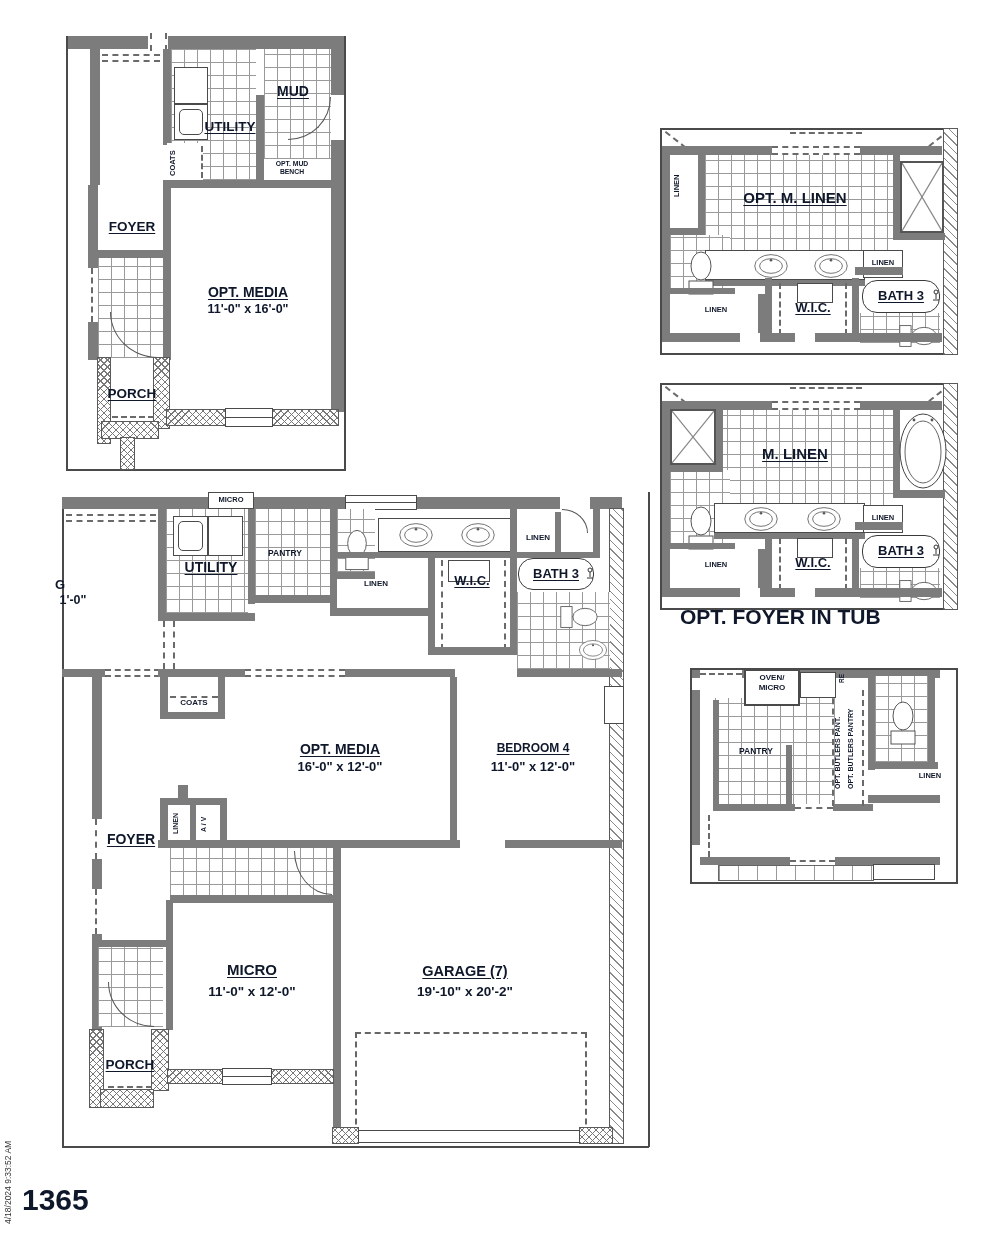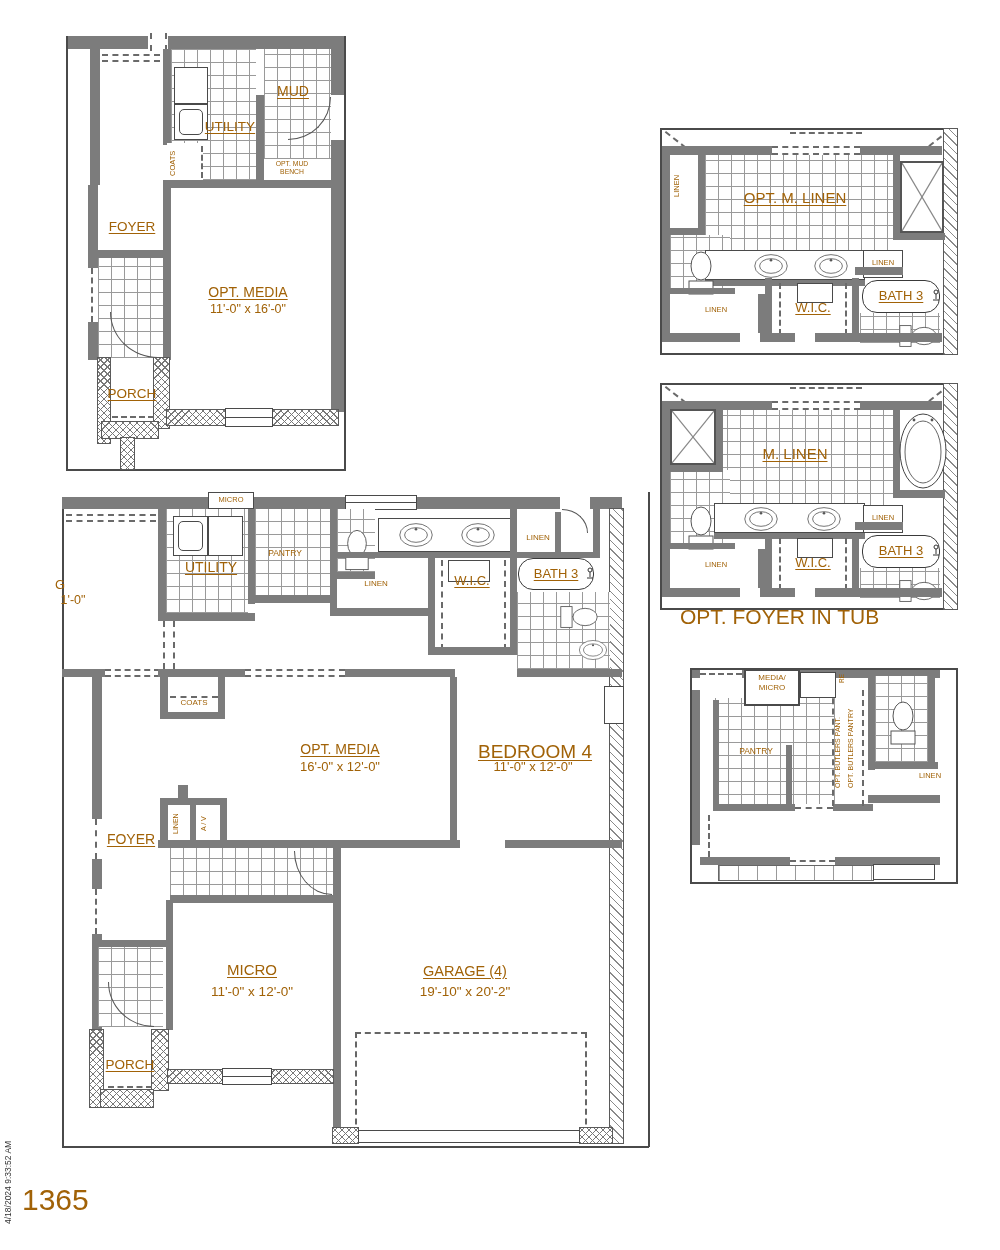--- a/index.html
+++ b/index.html
@@ -15,21 +15,21 @@
       repeating-linear-gradient(45deg,#787878 0 1px,transparent 1px 5px),
       repeating-linear-gradient(-45deg,#787878 0 1px,transparent 1px 5px);
       outline:1px solid #5a5a5a;}
   .d{position:absolute;background-color:#fff;background-image:
       repeating-linear-gradient(45deg,#8a8a8a 0 1px,transparent 1px 6px);
       outline:1px solid #5a5a5a;}
   .wh{position:absolute;background:#fff;border:1.4px solid #4a4a4a;box-sizing:border-box;}
   .whp{position:absolute;background:#fff;}
   .dv{position:absolute;border-left:2px dashed #6a6a6a;width:0;}
   .dh{position:absolute;border-top:2px dashed #6a6a6a;height:0;}
-  .lb{position:absolute;font-weight:normal;color:#a16207;text-align:center;
+  .lb{position:absolute;font-weight:bold;color:#0f172a;text-align:center;
       line-height:1.1;white-space:nowrap;}
   .u{text-decoration:underline;text-underline-offset:2px;}
   .vt{writing-mode:vertical-rl;transform:rotate(180deg);}
   .tub{position:absolute;background:#fff;border:1.6px solid #3a3a3a;border-radius:15px;
       box-sizing:border-box;display:flex;align-items:center;justify-content:center;}
   .shw{position:absolute;background:#fff;border:2px solid #555;box-sizing:border-box;}
   .arc-bl{position:absolute;border-left:1.6px solid #555;border-bottom:1.6px solid #555;
       border-bottom-left-radius:100%;box-sizing:border-box;}
   .arc-br{position:absolute;border-right:1.6px solid #555;border-bottom:1.6px solid #555;
       border-bottom-right-radius:100%;box-sizing:border-box;}
@@ -284,21 +284,21 @@
   <div class="ln" style="left:690px;top:668px;width:268px;height:1.5px"></div>
   <div class="ln" style="left:690px;top:882px;width:268px;height:1.5px"></div>
 
   <div class="w" style="left:692px;top:670px;width:248px;height:8px"></div>
   <div class="whp" style="left:700px;top:670px;width:42px;height:8px"></div>
   <div class="dh" style="left:700px;top:673px;width:42px"></div>
   <div class="t" style="left:795px;top:678px;width:40px;height:130px"></div>
   <div class="t" style="left:715px;top:698px;width:115px;height:110px"></div>
 
   <div class="wh" style="left:744px;top:669px;width:56px;height:37px;border-width:2px"></div>
-  <div class="lb" style="left:746px;top:674px;width:52px;font-size:8px">MEDIA/</div>
+  <div class="lb" style="left:746px;top:674px;width:52px;font-size:8px">OVEN/</div>
   <div class="lb" style="left:746px;top:684px;width:52px;font-size:8px">MICRO</div>
 
   <div class="w" style="left:692px;top:690px;width:8px;height:155px"></div>
   <div class="w" style="left:713px;top:700px;width:6px;height:108px"></div>
   <div class="w" style="left:786px;top:745px;width:6px;height:62px"></div>
   <div class="w" style="left:713px;top:804px;width:160px;height:7px"></div>
   <div class="whp" style="left:795px;top:804px;width:38px;height:7px"></div>
   <div class="dh" style="left:795px;top:807px;width:38px"></div>
   <div class="lb" style="left:733px;top:747px;width:46px;font-size:8.5px">PANTRY</div>
 
@@ -428,21 +428,21 @@
 
   <div class="w" style="left:160px;top:669px;width:8px;height:50px"></div>
   <div class="w" style="left:218px;top:677px;width:7px;height:42px"></div>
   <div class="w" style="left:160px;top:712px;width:65px;height:7px"></div>
   <div class="dh" style="left:170px;top:696px;width:48px"></div>
   <div class="lb" style="left:170px;top:699px;width:48px;font-size:8px">COATS</div>
 
   <div class="w" style="left:450px;top:677px;width:7px;height:168px"></div>
   <div class="lb u" style="left:285px;top:742px;width:110px;font-size:14px">OPT. MEDIA</div>
   <div class="lb" style="left:280px;top:760px;width:120px;font-size:13px">16'-0" x 12'-0"</div>
-  <div class="lb u" style="left:478px;top:742px;width:110px;font-size:19px">BEDROOM 4</div>
+  <div class="lb u" style="left:478px;top:742px;width:110px;font-size:12px">BEDROOM 4</div>
   <div class="lb" style="left:478px;top:760px;width:110px;font-size:13px">11'-0" x 12'-0"</div>
 
   <div class="w" style="left:92px;top:669px;width:10px;height:150px"></div>
   <div class="whp" style="left:92px;top:819px;width:10px;height:40px"></div>
   <div class="dv" style="left:95px;top:819px;height:40px"></div>
   <div class="w" style="left:92px;top:859px;width:10px;height:30px"></div>
   <div class="whp" style="left:92px;top:889px;width:10px;height:45px"></div>
   <div class="dv" style="left:95px;top:889px;height:45px"></div>
   <div class="w" style="left:92px;top:934px;width:10px;height:96px"></div>
 
@@ -473,21 +473,21 @@
   <div class="x" style="left:90px;top:1030px;width:13px;height:77px"></div>
   <div class="x" style="left:152px;top:1030px;width:16px;height:60px"></div>
   <div class="lb u" style="left:102px;top:1058px;width:56px;font-size:13.5px">PORCH</div>
   <div class="dh" style="left:108px;top:1086px;width:44px"></div>
   <div class="x" style="left:101px;top:1090px;width:52px;height:17px"></div>
 
   <div class="x" style="left:168px;top:1070px;width:165px;height:13px"></div>
   <div class="wh" style="left:222px;top:1068px;width:50px;height:17px"></div>
   <div class="ln" style="left:222px;top:1076px;width:50px;height:1px"></div>
 
-  <div class="lb u" style="left:413px;top:964px;width:104px;font-size:14.5px">GARAGE (4)</div>
+  <div class="lb u" style="left:413px;top:964px;width:104px;font-size:14.5px">GARAGE (7)</div>
   <div class="lb" style="left:407px;top:985px;width:116px;font-size:13.5px">19'-10" x 20'-2"</div>
   <div class="a" style="left:355px;top:1032px;width:228px;height:98px;border:2px dashed #666"></div>
   <div class="x" style="left:333px;top:1128px;width:25px;height:15px"></div>
   <div class="x" style="left:580px;top:1128px;width:32px;height:15px"></div>
   <div class="wh" style="left:358px;top:1130px;width:222px;height:13px"></div>
 
   <div class="lb" style="left:22px;top:1183px;width:80px;font-size:30px;text-align:left">1365</div>
   <div class="lb vt" style="left:4px;top:1120px;height:125px;font-size:8.5px;font-weight:normal;color:#333">4/18/2024 9:33:52 AM</div>
 
 </div>

